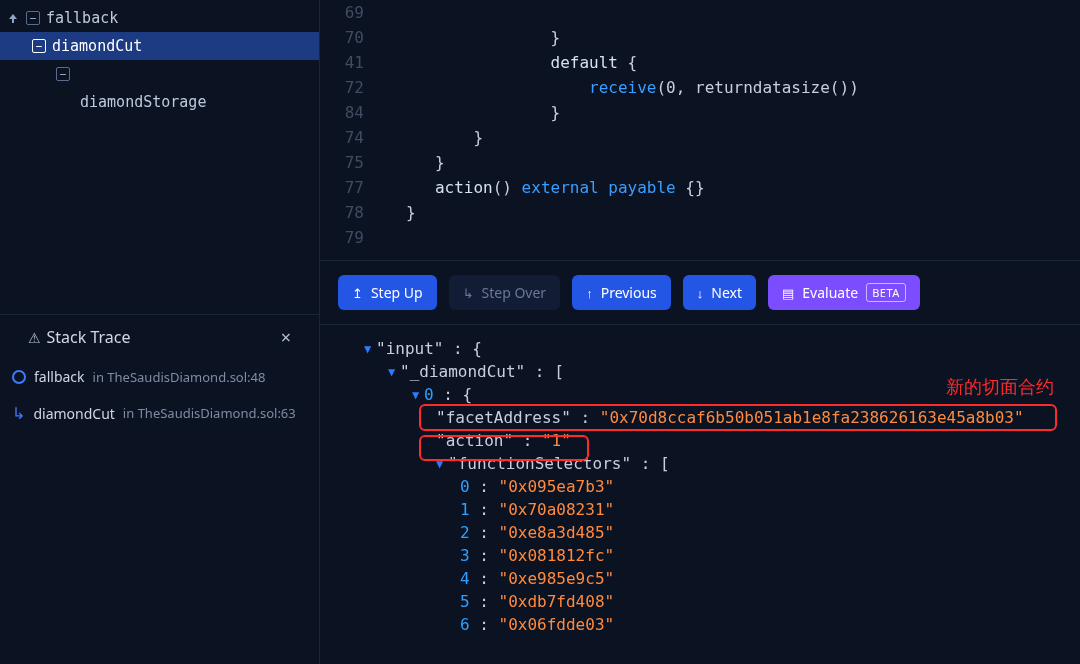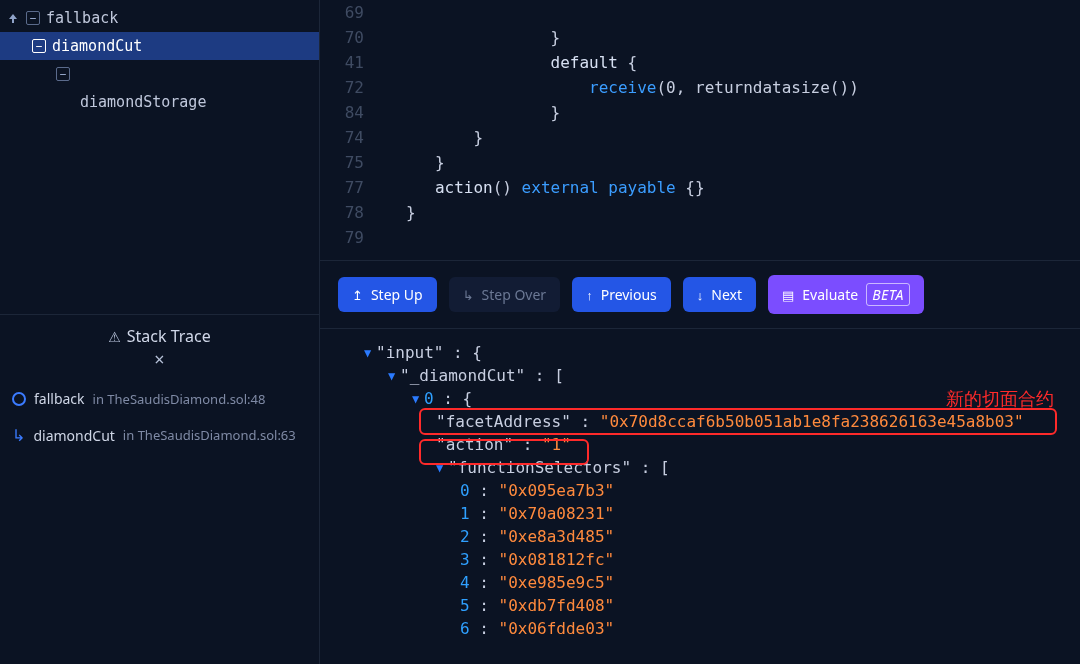--- a/index.html
+++ b/index.html
@@ -55,21 +55,20 @@
   .tree-box.sel { border-color:#fff; color:#fff; }
   .tree-indent { display:inline-block; width:18px; height:1px; }
   .tree-up-icon { width:12px; }
 
   .stack-header {
     display:flex; align-items:center; justify-content:space-between;
     padding: 10px 28px;
     color:#d0d7e8;
     font-size: 16px;
     font-family: -apple-system, system-ui, sans-serif;
-    flex-direction: column;
   }
   .stack-header .tri { font-size: 14px; color:#b8c3da; margin-right:6px; }
   .stack-row {
     display:flex; align-items:center;
     gap:8px;
     padding: 8px 12px;
     font-family: -apple-system, system-ui, sans-serif;
     color:#cfd6e6; font-size:14px;
   }
   .stack-circle {
@@ -122,21 +121,21 @@
     font-family:-apple-system, system-ui, sans-serif;
     font-size:14px;
     cursor:pointer;
     background:#2456e6; color:#fff;
   }
   .btn.dim { background:#121c34; color:#6b7894; }
   .btn.purple { background:#7b4dff; }
   .beta {
     border:1px solid rgba(255,255,255,0.6);
     border-radius:3px; padding:1px 5px;
-    font-size:14px; letter-spacing:0.5px;font-style:italic;
+    font-size:11px; letter-spacing:0.5px;
   }
   .btn .ic { font-size:13px; }
 
   
   .inspector {
     flex:1 1 auto;
     padding: 12px 0 0 20px;
     font-size:16px;
     position:relative;
     overflow:hidden;
@@ -171,21 +170,21 @@
   .red-box-2 {
     position:absolute;
     border:2px solid #ff2a2a;
     border-radius:6px;
     left:99px; top:110px;
     width:170px; height:26px;
     pointer-events:none;
   }
   .red-note {
     position:absolute;
-    right:26px; top:58px;
+    right:26px; top:50px;
     color:#ff2a2a;
     font-size:18px;
     font-family: Liberation Serif, serif;
   }
 </style>
 </head>
 <body>
 
 <div class="layout">
 

